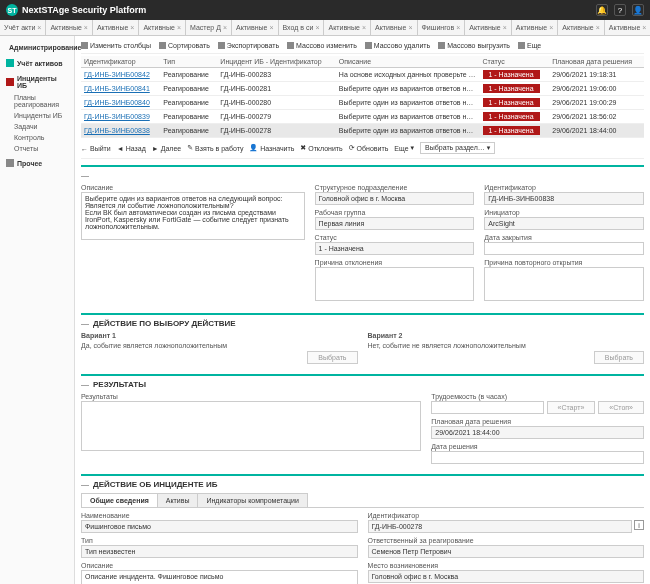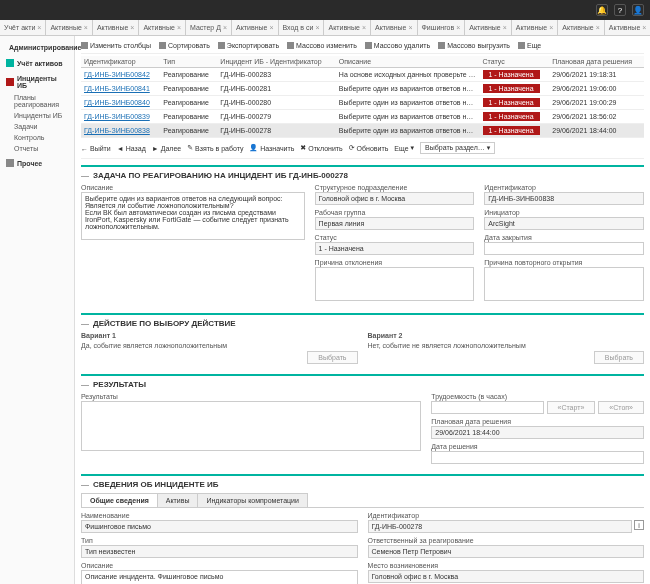--- a/index.html
+++ b/index.html
@@ -44,20 +44,24 @@
   .subtabs { display:flex; border-bottom:1px solid #ccc; margin-bottom:4px;}
   .subtab { padding:3px 8px; font-size:7px; border:1px solid #ccc; border-bottom:none; background:#eee; cursor:pointer; margin-right:-1px;}
   .subtab.active { background:#fff; font-weight:bold;}
   .info-icon { float:right; border:1px solid #999; width:10px; height:10px; display:inline-flex; align-items:center; justify-content:center; font-size:7px; color:#555; cursor:pointer;}
   .ddl { border:1px solid #ccc; padding:1px 4px; font-size:7px; background:#fff; cursor:pointer;}
 </style>
 </head>
 <body>
 
 <div class="topbar">
+  <div class="logo">
+    <span class="logo-icon">ST</span>
+    <span>NextSTAge Security Platform</span>
+  </div>
   <div class="right">
     <span>🔔</span>
     <span>?</span>
     <span>👤</span>
   </div>
 </div>
 
 <div class="tabs" id="top-tabs">
     <div class="tab">
       <span>Учёт акти</span>
@@ -226,21 +230,20 @@
       <span class="abtn">👤 <span>Назначить</span></span>
       <span class="abtn">✖ <span>Отклонить</span></span>
       <span class="abtn">⟳ <span>Обновить</span></span>
       <span class="abtn"><span>Еще</span> ▾</span>
       <span class="ddl"><span>Выбрать раздел…</span> ▾</span>
     </div>
 
     <div class="section">
       <div class="section-title">
           <span class="tog">—</span>
-          <span>ЗАДАЧА ПО РЕАГИРОВАНИЮ НА ИНЦИДЕНТ ИБ ГД-ИНБ-000278</span>
         </div>
       <div class="cols">
         <div class="col" style="flex:1.4">
           <div class="fld"><label>Описание</label>
             <textarea style="height: 48px;">Выберите один из вариантов ответов на следующий вопрос: Является ли событие ложноположительным?
 Если ВК был автоматически создан из письма средствами IronPort, Kaspersky или FortiGate — событие следует признать ложноположительным.</textarea></div>
         </div>
         <div class="col">
           <div class="fld">
               <label>Структурное подразделение</label>
@@ -317,21 +320,21 @@
               <div class="val ro">29/06/2021 18:44:00</div>
             </div>
           <div class="fld"><label>Дата решения</label><input value="" style=""></div>
         </div>
       </div>
     </div>
 
     <div class="section">
       <div class="section-title">
           <span class="tog">—</span>
-          <span>СВЕДЕНИЯ ОБ ИНЦИДЕНТЕ ИБ</span>
+          <span>ДЕЙСТВИЕ ОБ ИНЦИДЕНТЕ ИБ</span>
         </div>
       <div class="subtabs" id="inc-tabs">
           <div class="subtab active">Общие сведения</div>
           <div class="subtab">Активы</div>
           <div class="subtab">Индикаторы компрометации</div>
         </div>
       <div class="cols">
         <div class="col">
           <div class="fld">
               <label>Наименование</label>

